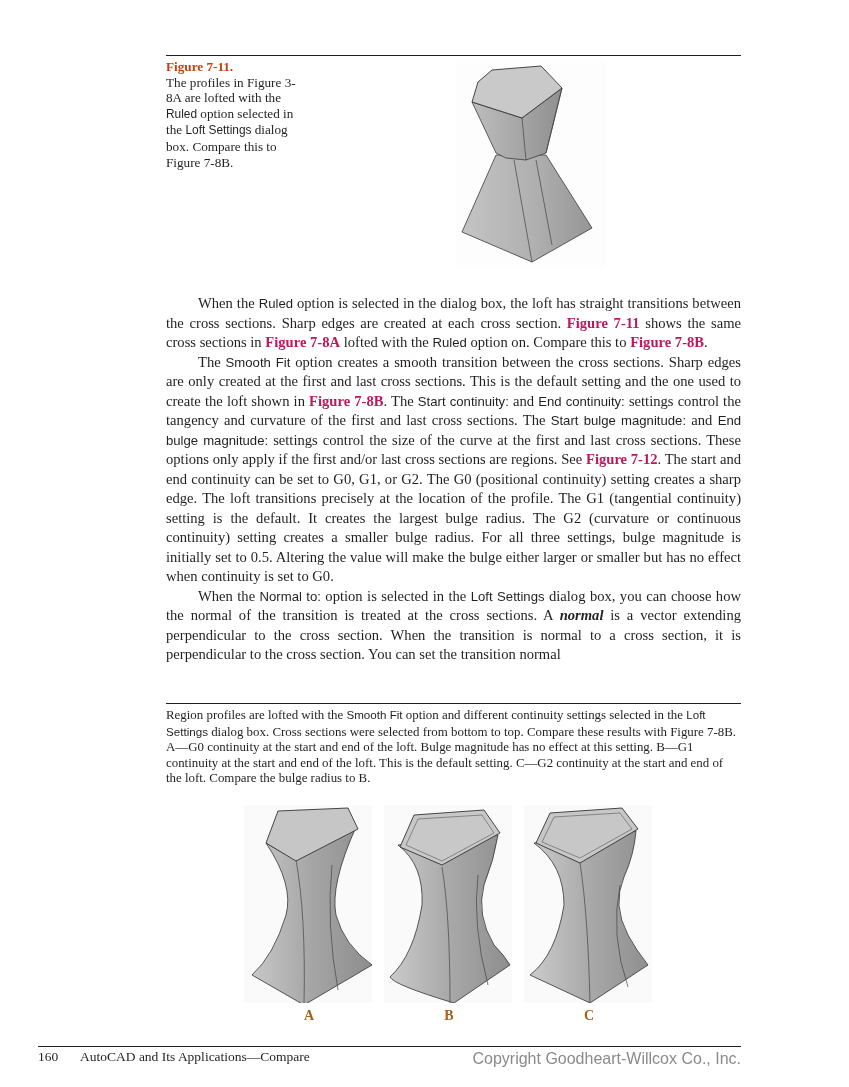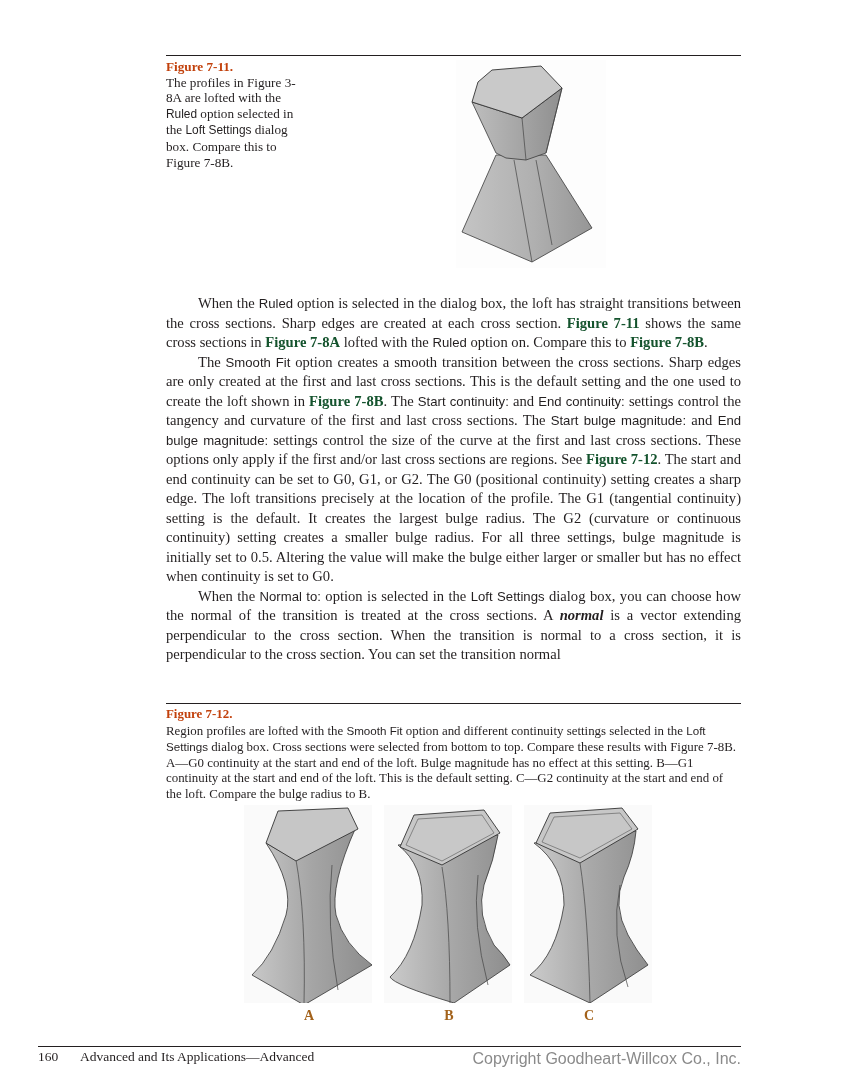--- a/index.html
+++ b/index.html
@@ -1,21 +1,21 @@
 <!DOCTYPE html>
 <html><head>
   <meta charset="utf-8">
   <style>
     html, body { margin: 0; padding: 0; background: #ffffff; }
     body { width: 849px; height: 1087px; position: relative; overflow: hidden;
            font-family: "Liberation Serif", "DejaVu Serif", serif; color: #231f20; }
     .rule { position: absolute; left: 166px; width: 575px; height: 0; border-top: 1.6px solid #231f20; }
     .fig-label { color: #c2410c; font-weight: bold; }
     .sans-b { font-family: "Liberation Sans", "DejaVu Sans", sans-serif; font-weight: normal; font-size: 0.9em; }
-    .xref { color: #14532d; font-weight: bold; }
+    .xref { color: #be185d; font-weight: bold; }
     
     #fig11-caption { position: absolute; left: 166px; top: 59px; width: 140px; font-size: 13.2px; line-height: 15.6px; }
     #fig11-image { position: absolute; left: 456px; top: 60px; width: 150px; height: 208px; background: #fdfdfd; }
     
     #body-text { position: absolute; left: 166px; top: 294px; width: 575px; font-size: 14.6px; line-height: 19.5px; text-align: justify; }
     #body-text p { margin: 0; text-indent: 32px; }
     
     #fig12-caption { position: absolute; left: 166px; top: 707px; width: 575px; font-size: 12.9px; line-height: 15.5px; }
     .fig12-panel { position: absolute; top: 805px; width: 128px; height: 198px; background: #fafafa; }
     .panel-label { position: absolute; top: 1008px; width: 30px; text-align: center; color: #a3621b; font-weight: bold; font-size: 14px; }
@@ -65,21 +65,20 @@
 
 <div id="body-text">
   <p><span>When the </span><span class="sans-b">Ruled</span><span> option is selected in the dialog box, the loft has straight transitions between the cross sections. Sharp edges are created at each cross section. </span><span class="xref">Figure 7-11</span><span> shows the same cross sections in </span><span class="xref">Figure 7-8A</span><span> lofted with the </span><span class="sans-b">Ruled</span><span> option on. Compare this to </span><span class="xref">Figure 7-8B</span><span>.</span></p>
   <p><span>The </span><span class="sans-b">Smooth Fit</span><span> option creates a smooth transition between the cross sections. Sharp edges are only created at the first and last cross sections. This is the default setting and the one used to create the loft shown in </span><span class="xref">Figure 7-8B</span><span>. The </span><span class="sans-b">Start continuity:</span><span> and </span><span class="sans-b">End continuity:</span><span> settings control the tangency and curvature of the first and last cross sections. The </span><span class="sans-b">Start bulge magnitude:</span><span> and </span><span class="sans-b">End bulge magnitude:</span><span> settings control the size of the curve at the first and last cross sections. These options only apply if the first and/or last cross sections are regions. See </span><span class="xref">Figure 7-12</span><span>. The start and end continuity can be set to G0, G1, or G2. The G0 (positional continuity) setting creates a sharp edge. The loft transitions precisely at the location of the profile. The G1 (tangential continuity) setting is the default. It creates the largest bulge radius. The G2 (curvature or continuous continuity) setting creates a smaller bulge radius. For all three settings, bulge magnitude is initially set to 0.5. Altering the value will make the bulge either larger or smaller but has no effect when continuity is set to G0.</span></p>
   <p><span>When the </span><span class="sans-b">Normal to:</span><span> option is selected in the </span><span class="sans-b">Loft Settings</span><span> dialog box, you can choose how the normal of the transition is treated at the cross sections. A </span><i style="font-weight:bold;">normal</i><span> is a vector extending perpendicular to the cross section. When the transition is normal to a cross section, it is perpendicular to the cross section. You can set the transition normal</span></p>
 </div>
 
 <div class="rule" style="top:703px;"></div>
 
 <div id="fig12-caption">
-  <div class="fig-label">Figure 7-12.</div>
   <span>Region profiles are lofted with the </span><span class="sans-b">Smooth Fit</span><span> option and different continuity settings selected in the </span><span class="sans-b">Loft Settings</span><span> dialog box. Cross sections were selected from bottom to top. Compare these results with Figure 7-8B. A—G0 continuity at the start and end of the loft. Bulge magnitude has no effect at this setting. B—G1 continuity at the start and end of the loft. This is the default setting. C—G2 continuity at the start and end of the loft. Compare the bulge radius to B.</span>
 </div>
 
 <div class="fig12-panel" style="left:244px;">
   <svg width="128" height="198" viewBox="0 0 128 198">
     <defs>
       <linearGradient id="gA" x1="0" x2="1">
           <stop offset="0" stop-color="#c8c8c8"></stop>
           <stop offset="0.5" stop-color="#a5a5a5"></stop>
           <stop offset="1" stop-color="#8d8d8d"></stop>
@@ -123,14 +122,14 @@
     <polygon points="30,12 96,8 108,24 56,53 18,37" fill="none" stroke="#555" stroke-width="0.6"></polygon>
   </svg>
 </div>
 
 <div class="panel-label" style="left:294px;">A</div>
 <div class="panel-label" style="left:434px;">B</div>
 <div class="panel-label" style="left:574px;">C</div>
 
 <div id="footer-rule"></div>
 <div id="page-number">160</div>
-<div id="book-title">Advanced and Its Applications—Advanced</div>
+<div id="book-title">AutoCAD and Its Applications—Compare</div>
 <div id="copyright">Copyright Goodheart-Willcox Co., Inc.</div>
 
 </body></html>

